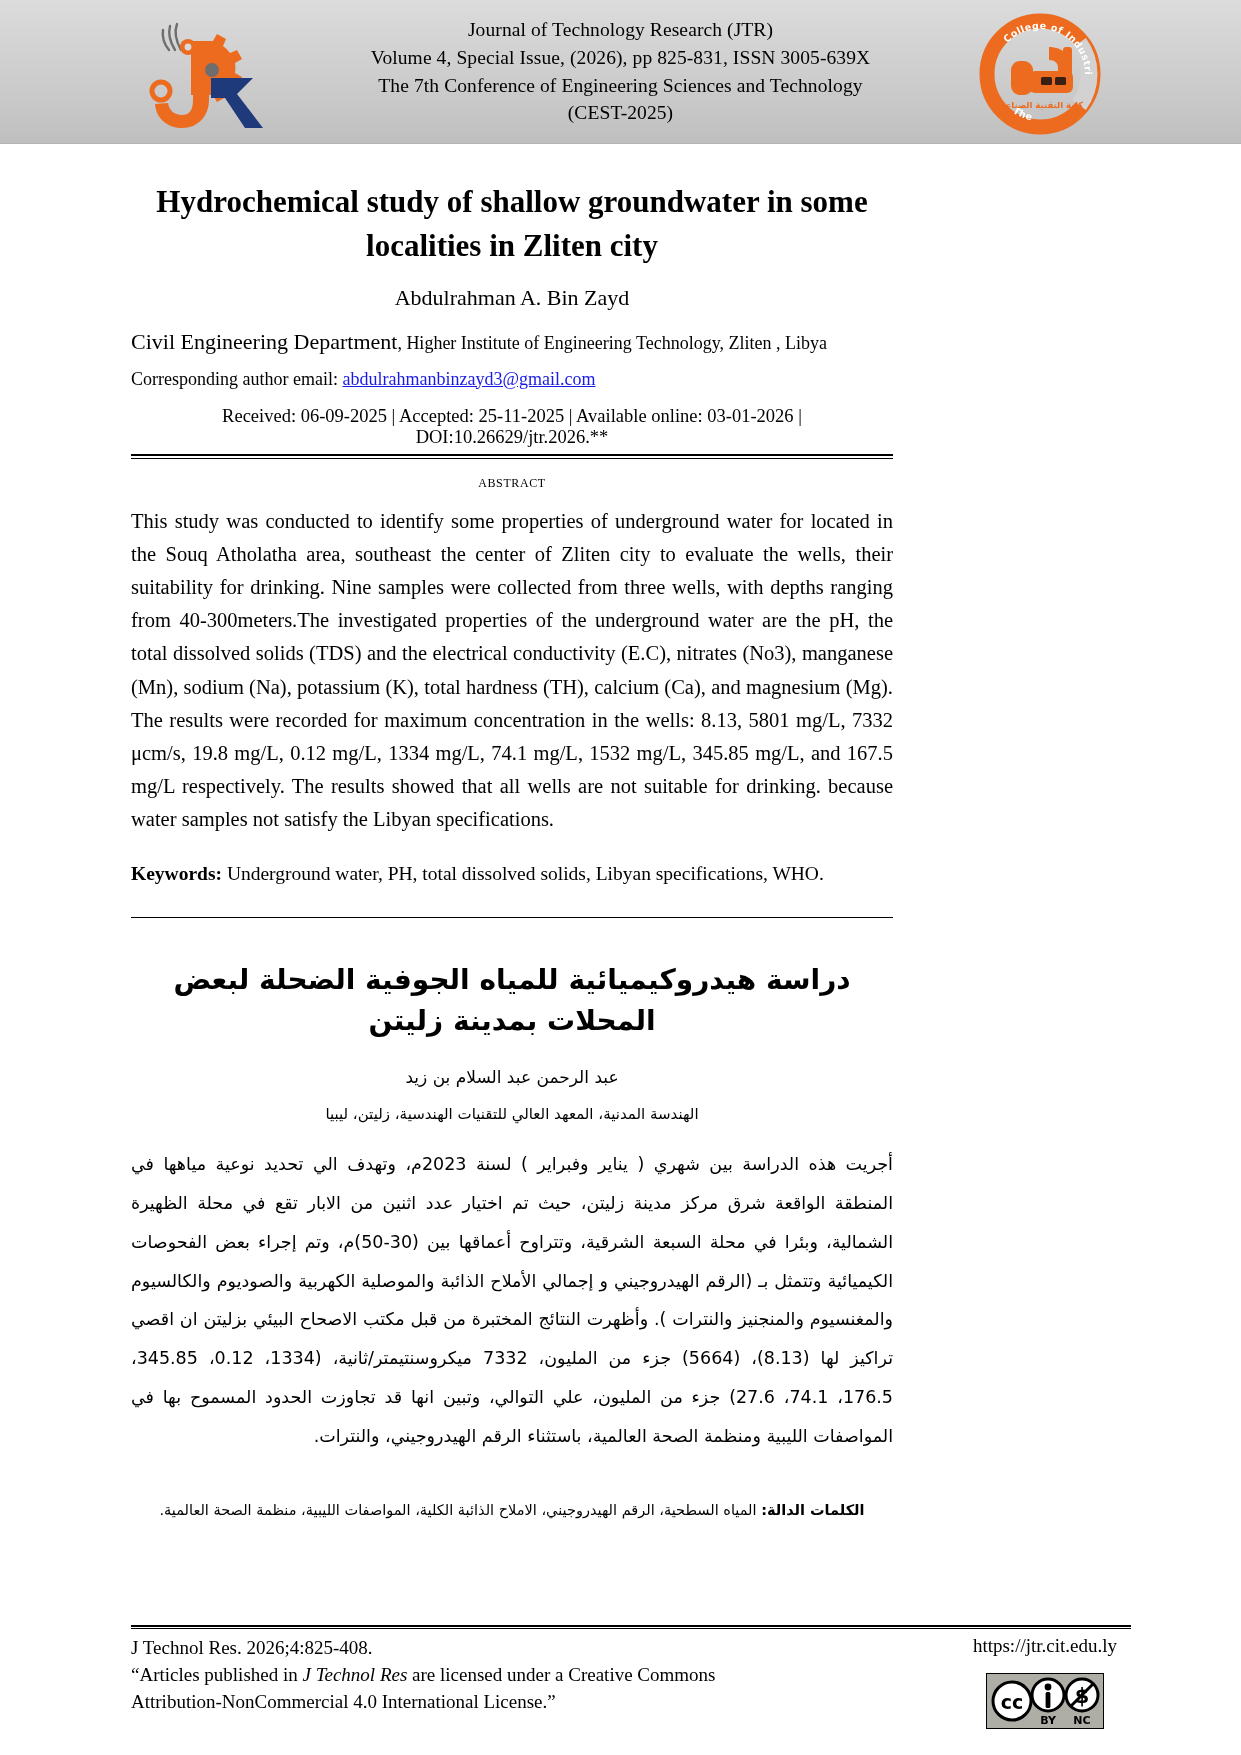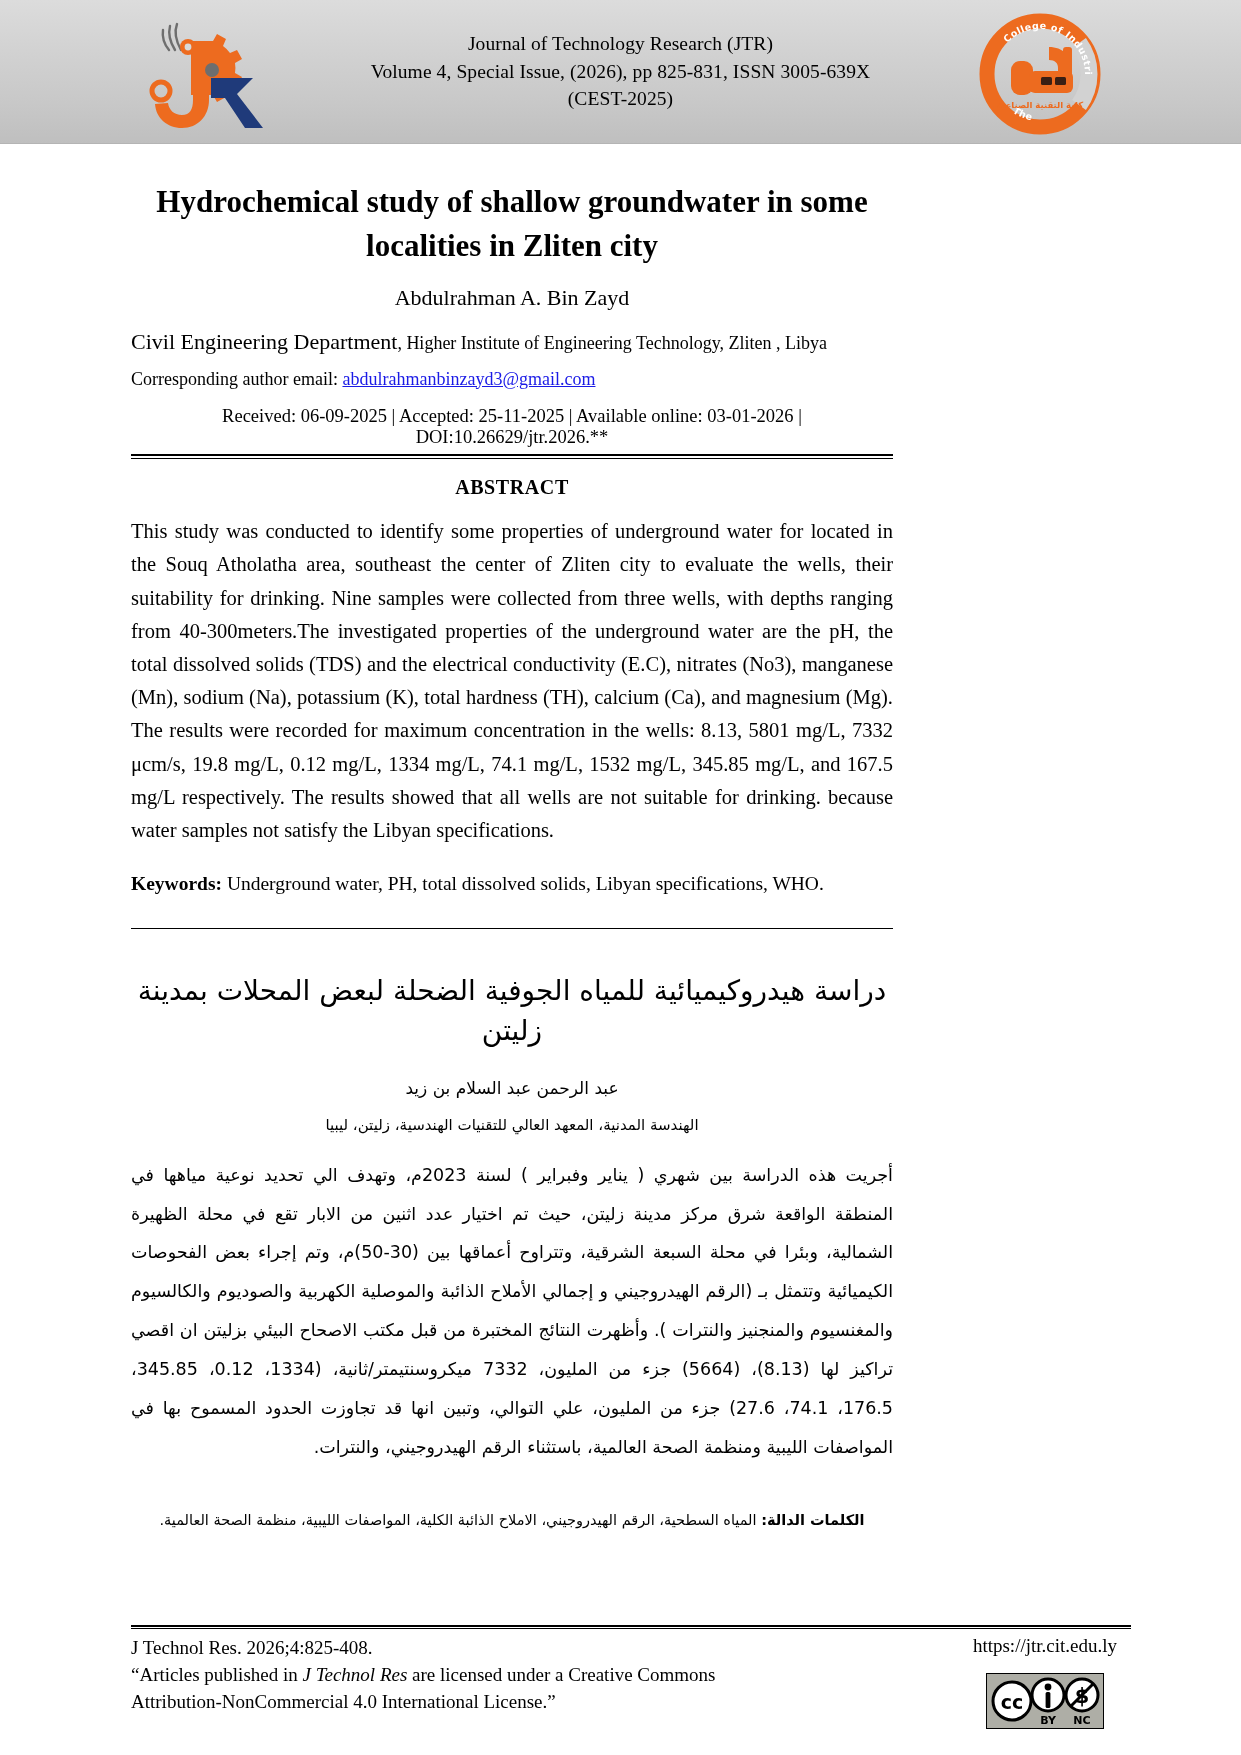--- a/index.html
+++ b/index.html
@@ -100,22 +100,22 @@
     border: 0;
     border-top: 2.5px solid #000;
     border-bottom: 1.2px solid #000;
     height: 2px;
     margin: 0 0 0 0;
     background: transparent;
   }
 
   .abstract-heading {
     text-align: center;
-    font-weight: bold;
-    font-size: 20px;
+    font-weight: normal;
+    font-size: 12px;
     letter-spacing: 0.6px;
     margin-top: 17px;
   }
 
   .abstract-body {
     text-align: justify;
     text-align-last: left;
     font-size: 20.5px;
     line-height: 1.62;
     margin-top: 14px;
@@ -134,21 +134,21 @@
     margin: 29px 0 0 0;
   }
 
   
   .ar {
     direction: rtl;
     font-family: "DejaVu Sans", "Liberation Sans", sans-serif;
   }
   .title-ar {
     text-align: center;
-    font-weight: normal;
+    font-weight: bold;
     font-size: 28px;
     margin-top: 42px;
     line-height: 1.45;
   }
   .author-ar {
     text-align: center;
     font-size: 17px;
     margin-top: 26px;
   }
   .affil-ar {
@@ -239,20 +239,21 @@
 
       <path d="M78 62 L120 62 L104 78 L130 112 L112 112 L92 82 L78 82 Z" fill="#1F3A7A"></path>
       <path d="M78 62 L122 62 L118 70 L78 70 Z" fill="#ffffff" opacity="0.0"></path>
       <circle cx="79" cy="54" r="7" fill="#6e6e6e"></circle>
     </svg>
   </div>
 
   <div class="masthead-lines">
     <div>Journal of Technology Research (JTR)</div>
     <div>Volume 4, Special Issue, (2026), pp 825-831, ISSN 3005-639X</div>
+    <div>The 7th Conference of Engineering Sciences and Technology</div>
     <div>(CEST-2025)</div>
   </div>
 
   <div class="logo-right">
     <svg viewBox="0 0 122 122" width="122" height="122" aria-hidden="true">
       <defs>
         <path id="ringTop" d="M 16,61 A 45,45 0 0 1 106,61"></path>
         <path id="ringBot" d="M 14,61 A 47,47 0 0 0 108,61"></path>
       </defs>
 

